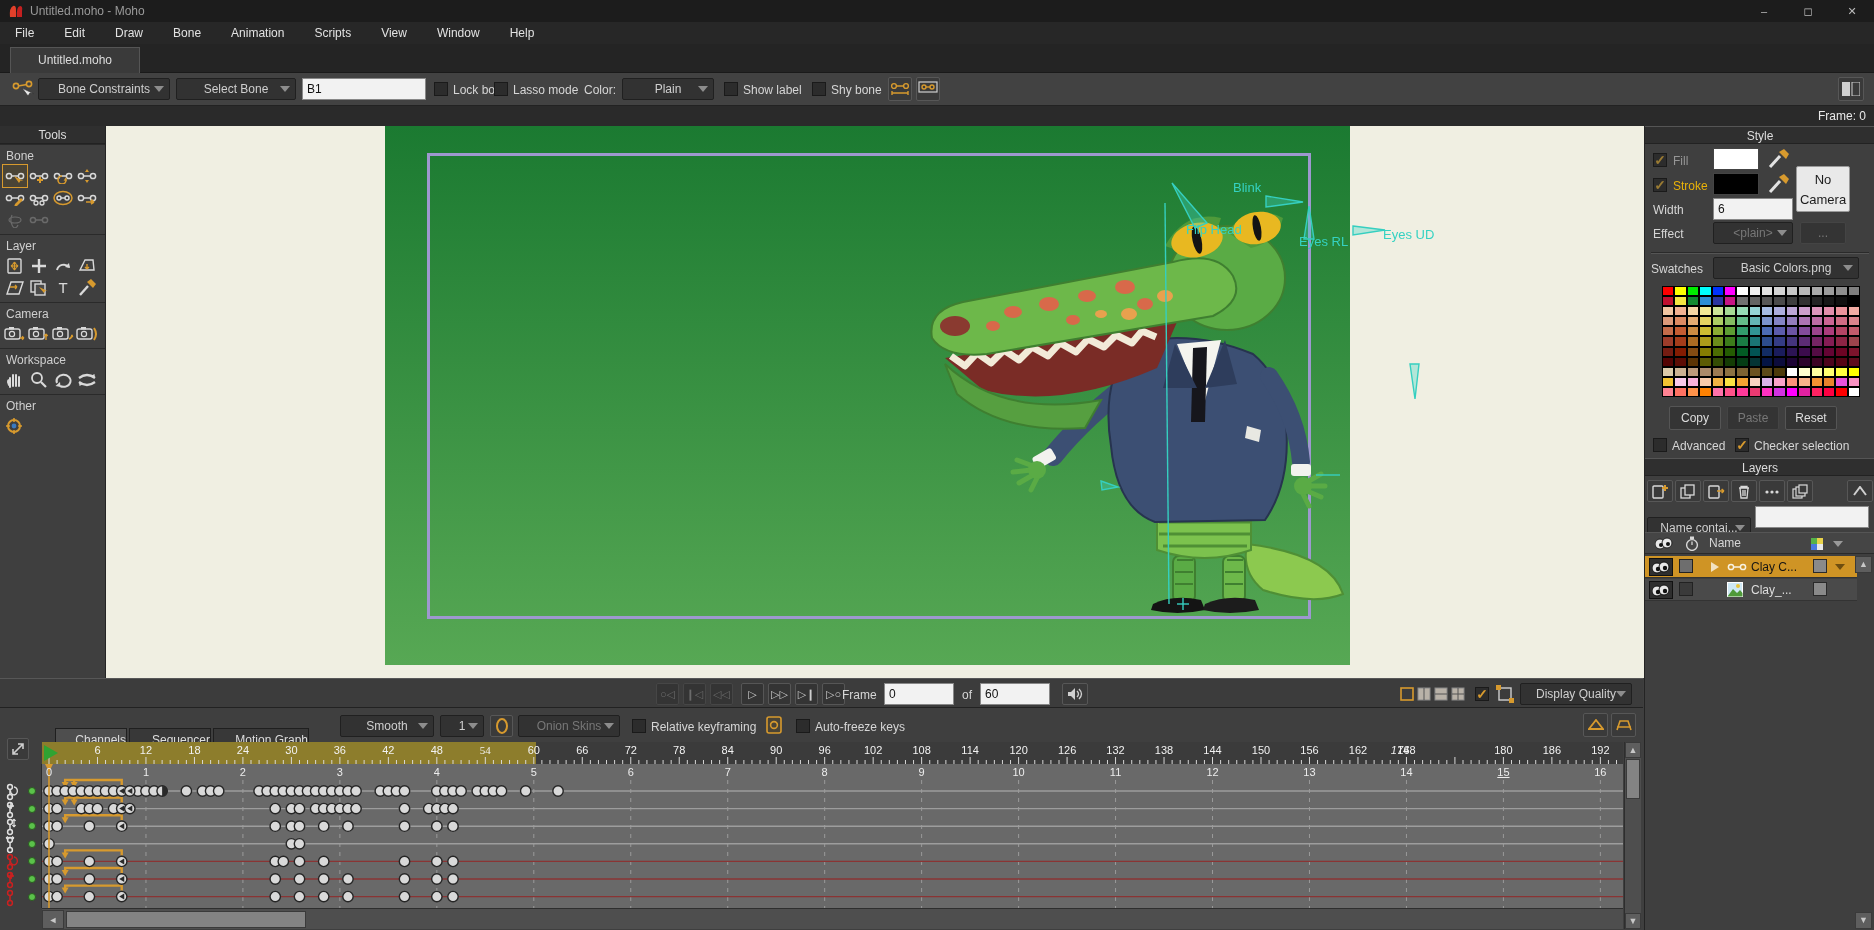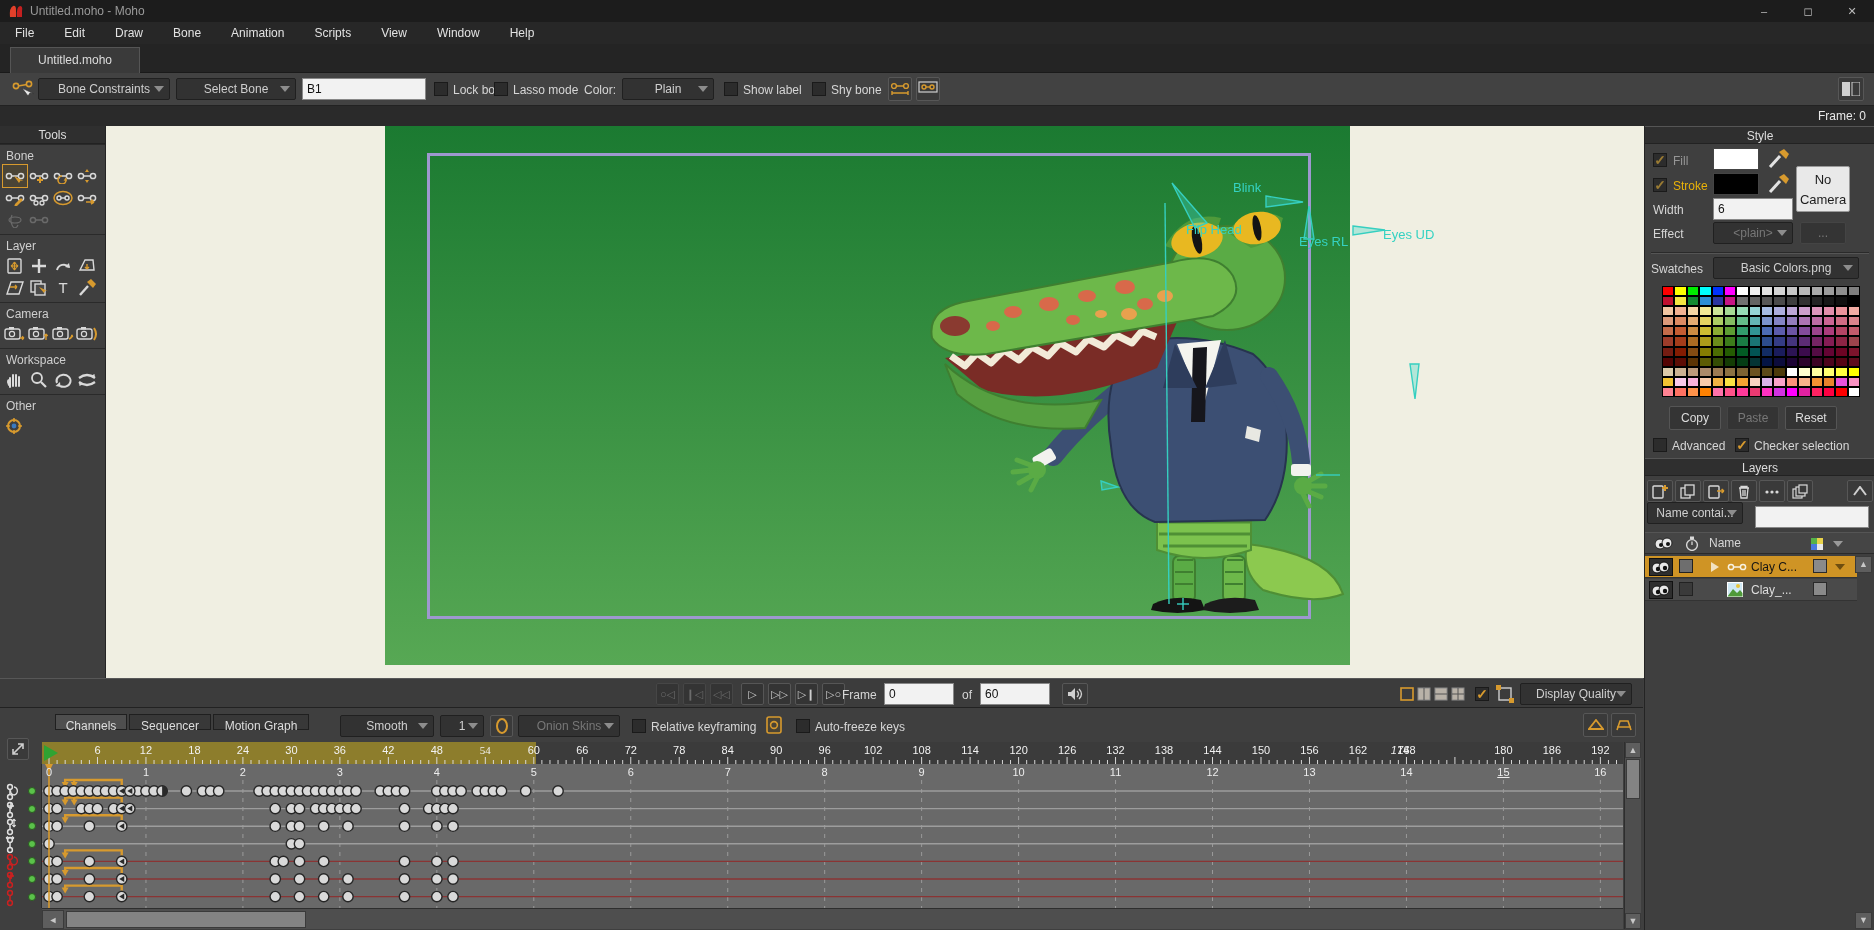--- a/index.html
+++ b/index.html
@@ -48,21 +48,21 @@
 .swatchbox{position:absolute;border:1px solid #444}
 #palette{position:absolute;left:17px;top:160px;width:198px;height:111px;background:#000;display:grid;grid-template-columns:repeat(16,1fr);grid-template-rows:repeat(11,1fr)}
 #palette div{border:1px solid #000}
 .lrow{position:absolute;left:0;width:212px;height:22px}
 
 #playback{left:0;top:678px;width:1643px;height:30px;background:#3c3c3c;border-top:1px solid #575757;border-bottom:1px solid #222}
 .pbtn{position:absolute;top:4px;width:23px;height:22px;background:#343434;border:1px solid #565656;border-radius:2px;color:#cfcfcf;text-align:center;line-height:20px;font-size:11px}
 .pbtn.dim{color:#6a6a6a;border-color:#464646}
 
 #timeline{left:0;top:708px;width:1643px;height:222px;background:#3f3f3f}
-.ttab{position:absolute;top:6px;height:16px;border:1px solid #1f1f1f;background:#383838;color:#ddd;text-align:center;line-height:22px}
+.ttab{position:absolute;top:20px;height:16px;border:1px solid #1f1f1f;background:#383838;color:#ddd;text-align:right;line-height:22px}
 .ttab.act{background:#4e4e4e}
 #ruler{position:absolute;left:42px;top:34px;width:1581px;height:22px;background:#3b3b3b;overflow:hidden}
 #rhl{position:absolute;left:0;top:0;height:22px;background:#8d7d2c}
 .rnum{position:absolute;top:2px;color:#f2f2f2;font-size:11px;transform:translateX(-50%)}
 .snum{position:absolute;color:#ececec;font-size:11px;transform:translateX(-50%)}
 #keys{position:absolute;left:42px;top:56px;width:1581px;height:144px;background:#696969;overflow:hidden}
 #chanstrip{position:absolute;left:0;top:56px;width:42px;height:144px;background:#3f3f3f;border-right:1px solid #2a2a2a}
 #hscroll{position:absolute;left:42px;top:200px;width:1581px;height:21px;background:#4e4e4e;border-top:1px solid #2e2e2e}
 #vscroll{position:absolute;left:1624px;top:34px;width:17px;height:187px;background:#4e4e4e;border-left:1px solid #2e2e2e}
 .scrbtn{position:absolute;background:#5e5e5e;border:1px solid #3a3a3a;color:#c8c8c8;text-align:center;font-size:9px}
@@ -756,21 +756,21 @@
           <rect x="5" y="4" width="9" height="9" fill="#3a3a3a" stroke="#d9d9d9" stroke-width="1.2"></rect>
           <rect x="8" y="2" width="8" height="8" fill="#3a3a3a" stroke="#d9d9d9" stroke-width="1.2"></rect>
         </svg>
       </div>
       <div class="ibtn" style="left: 202px; top: 354px; width: 26px; height: 22px;">
         <svg width="14" height="10">
           <path d="M1,9 L7,1 L13,9" fill="none" stroke="#cfcfcf" stroke-width="2"></path>
         </svg>
       </div>
     </div>
-  <div class="dd" style="left:2px;top:376px;width:96px">
+  <div class="dd" style="left:2px;top:391px;width:104px">
       <span>Name contai...</span>
       <span class="caret"></span>
     </div>
   <input class="tin" style="left: 110px; top: 380px; width: 114px;">
   <div class="abs" style="left:0;top:406px;width:230px;height:22px;background:#454545;border-top:1px solid #555;border-bottom:1px solid #2a2a2a">
     <svg class="abs" style="left:10px;top:4px" width="18" height="13">
         <circle cx="5" cy="7" r="5" fill="#e8e8e8" stroke="#222"></circle>
         <circle cx="12" cy="6" r="5" fill="#e8e8e8" stroke="#222"></circle>
         <circle cx="6" cy="8" r="2" fill="#111"></circle>
         <circle cx="13" cy="7" r="2" fill="#111"></circle>

